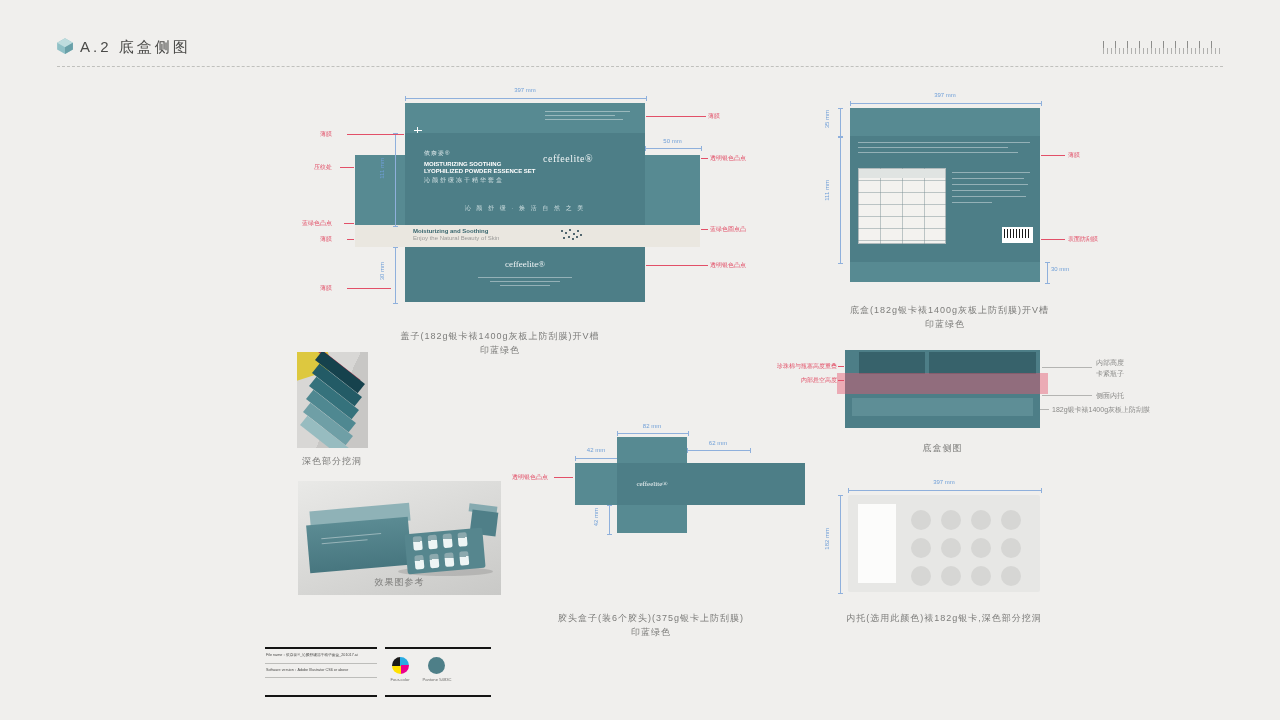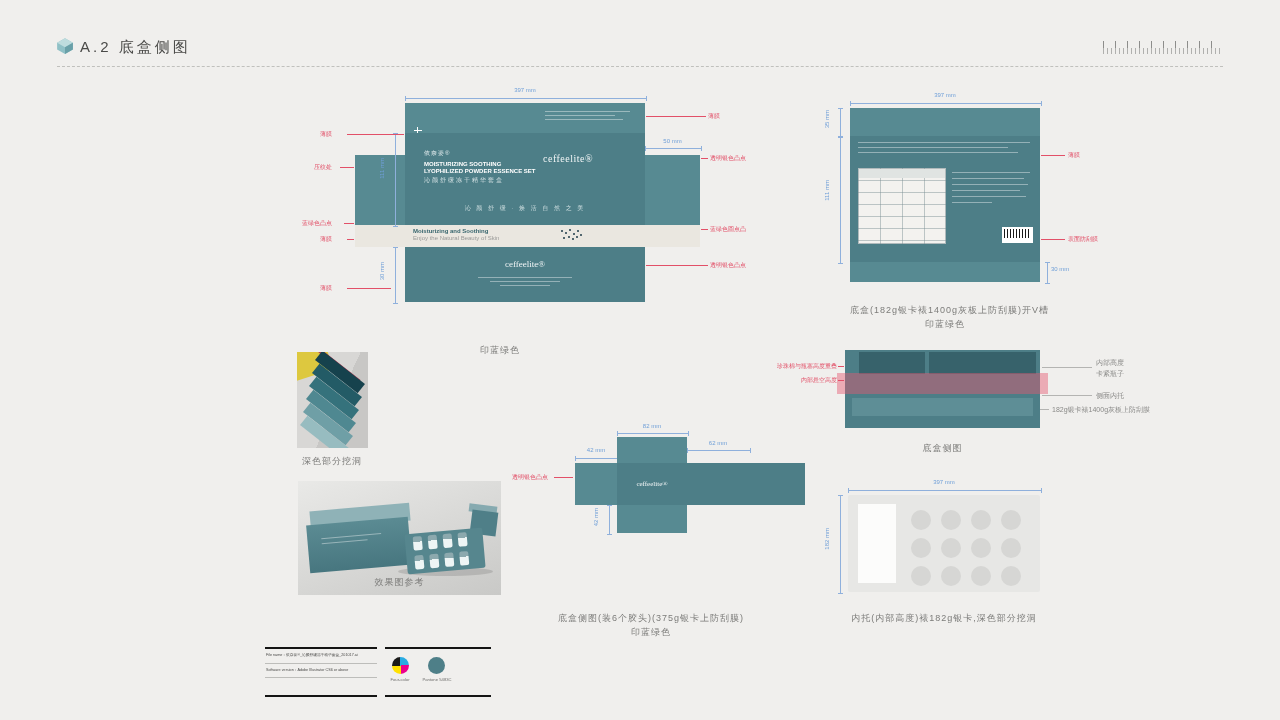--- a/index.html
+++ b/index.html
@@ -115,20 +115,21 @@
 
   <div class="abs ann" style="left:708px;top:112px;">薄膜</div>
   <div class="abs ann-line" style="left:646px;top:116px;width:60px;"></div>
   <div class="abs ann" style="left:710px;top:154px;">透明银色凸点</div>
   <div class="abs ann-line" style="left:701px;top:158px;width:7px;"></div>
   <div class="abs ann" style="left:710px;top:225px;">蓝绿色圆点凸</div>
   <div class="abs ann-line" style="left:701px;top:229px;width:7px;"></div>
   <div class="abs ann" style="left:710px;top:261px;">透明银色凸点</div>
   <div class="abs ann-line" style="left:646px;top:265px;width:62px;"></div>
 
+  <div class="abs caption" style="left:355px;top:330px;width:290px;">盖子(182g银卡裱1400g灰板上防刮膜)开V槽</div>
   <div class="abs caption" style="left:355px;top:344px;width:290px;">印蓝绿色</div>
 
   <div class="abs dim-label" style="left:850px;top:92px;width:190px;">397 mm</div>
   <div class="abs dim-h" style="left:850px;top:101px;width:190px;"></div>
   <div class="abs flap" style="left:850px;top:108px;width:190px;height:28px;"></div>
   <div class="abs panel" style="left:850px;top:136px;width:190px;height:126px;">
     <div class="white-line" style="position:absolute;left:8px;top:6px;width:172px;"></div>
     <div class="white-line" style="position:absolute;left:8px;top:11px;width:150px;"></div>
     <div class="white-line" style="position:absolute;left:8px;top:16px;width:160px;"></div>
     <div class="white-line" style="position:absolute;left:102px;top:36px;width:78px;"></div>
@@ -189,21 +190,21 @@
   </div>
   <div class="abs panel" style="left:687px;top:463px;width:118px;height:42px;"></div>
   <div class="abs flap" style="left:617px;top:505px;width:70px;height:28px;"></div>
 
   <div class="abs dim-v" style="left:607px;top:505px;height:28px;"></div>
   <div class="abs dim-vlabel" style="left:593px;top:508px;">42 mm</div>
 
   <div class="abs ann" style="left:512px;top:473px;">透明银色凸点</div>
   <div class="abs ann-line" style="left:554px;top:477px;width:19px;"></div>
 
-  <div class="abs caption" style="left:551px;top:612px;width:200px;">底盒侧图(装6个胶头)(375g银卡上防刮膜)</div>
+  <div class="abs caption" style="left:551px;top:612px;width:200px;">胶头盒子(装6个胶头)(375g银卡上防刮膜)</div>
   <div class="abs caption" style="left:551px;top:626px;width:200px;">印蓝绿色</div>
 
   <div class="abs panel" style="left:845px;top:350px;width:195px;height:78px;"></div>
   <div class="abs" style="left:859px;top:352px;width:66px;height:22px;background:#37626b;"></div>
   <div class="abs" style="left:929px;top:352px;width:107px;height:22px;background:#37626b;"></div>
   <div class="abs" style="left:852px;top:398px;width:181px;height:18px;background:#5e8e96;"></div>
   <div class="abs" style="left:837px;top:373px;width:211px;height:21px;background:rgba(228,88,112,.45);"></div>
 
   <div class="abs ann" style="left:740px;top:362px;width:97px;text-align:right;">珍珠棉与瓶塞高度重叠</div>
   <div class="abs ann-line" style="left:838px;top:366px;width:6px;"></div>
@@ -231,21 +232,21 @@
   <div class="tray-hole" style="left:911px;top:538px;"></div>
   <div class="tray-hole" style="left:941px;top:538px;"></div>
   <div class="tray-hole" style="left:971px;top:538px;"></div>
   <div class="tray-hole" style="left:1001px;top:538px;"></div>
   <div class="tray-hole" style="left:911px;top:566px;"></div>
   <div class="tray-hole" style="left:941px;top:566px;"></div>
   <div class="tray-hole" style="left:971px;top:566px;"></div>
   <div class="tray-hole" style="left:1001px;top:566px;"></div>
   <div class="abs dim-v" style="left:838px;top:495px;height:97px;"></div>
   <div class="abs dim-vlabel" style="left:824px;top:528px;">182 mm</div>
-  <div class="abs caption" style="left:843px;top:612px;width:202px;">内托(内部高度)裱182g银卡,深色部分挖洞</div>
+  <div class="abs caption" style="left:843px;top:612px;width:202px;">内托(选用此颜色)裱182g银卡,深色部分挖洞</div>
 
   <div class="abs" style="left:298px;top:481px;width:203px;height:114px;overflow:hidden;background:linear-gradient(160deg,#e9e9e7,#c9c9c7);">
     <div style="position:absolute;left:100px;top:86px;width:95px;height:9px;background:rgba(0,0,0,.12);border-radius:50%;"></div>
     <div style="position:absolute;left:12px;top:26px;width:100px;height:18px;background:#8fb2b7;transform:rotate(-5deg);"></div>
     <div style="position:absolute;left:10px;top:40px;width:102px;height:48px;background:linear-gradient(180deg,#5b8b93,#47767f);transform:rotate(-5deg);">
       <div class="white-line" style="position:absolute;left:14px;top:14px;width:60px;"></div>
       <div class="white-line" style="position:absolute;left:14px;top:19px;width:46px;"></div>
     </div>
     <div style="position:absolute;left:171px;top:24px;width:28px;height:8px;background:#86aab0;transform:rotate(7deg);"></div>
     <div style="position:absolute;left:173px;top:30px;width:26px;height:24px;background:#4f7f88;transform:rotate(7deg);"></div>

